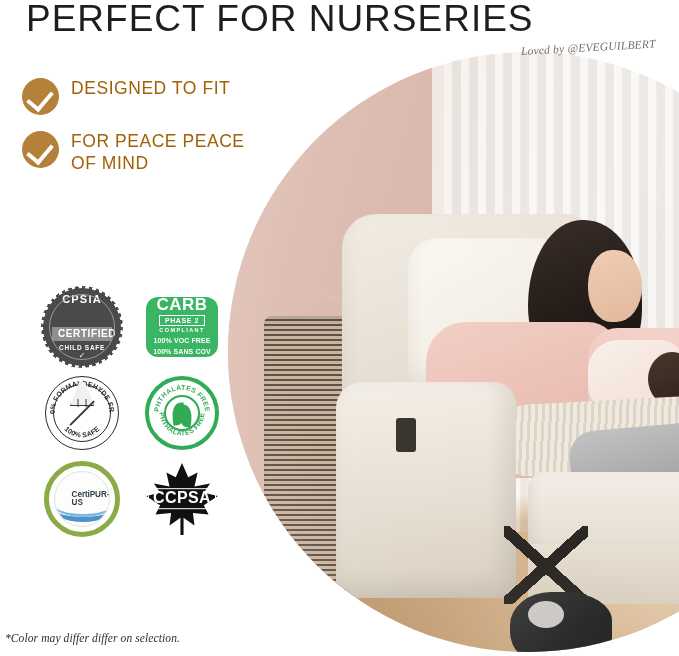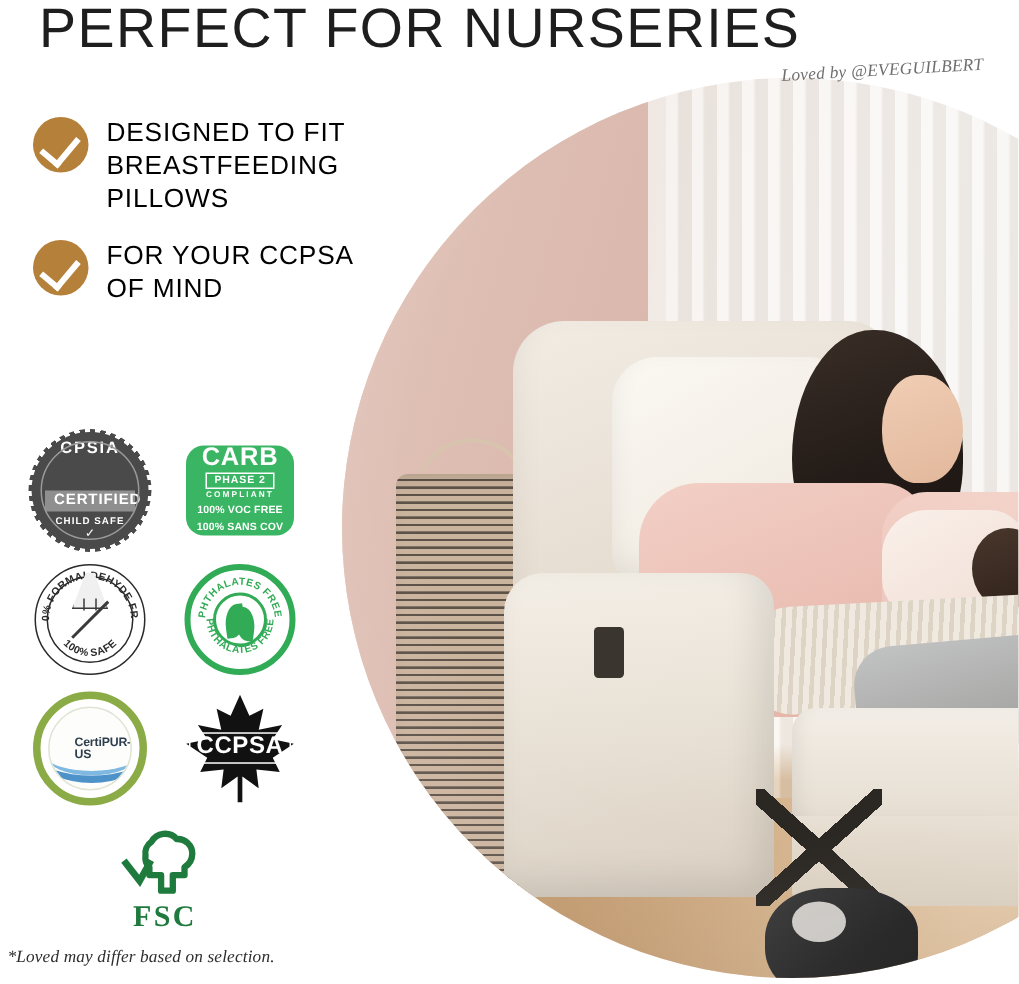--- a/index.html
+++ b/index.html
@@ -268,29 +268,29 @@
     width: 12px;
     height: 20px;
     border: solid #ffffff;
     border-width: 0 4.5px 4.5px 0;
     transform: rotate(40deg);
   }
   .bullet-text {
     font-size: 17.5px;
     line-height: 1.25;
     letter-spacing: 0.55px;
-    color: #000000;
+    color: #a16207;
     font-weight: 400;
     padding-top: 2px;
   }
 
   
   .badges {
     position: absolute;
-    left: 10px;
+    left: 32px;
     top: 284px;
     width: 200px;
     z-index: 20;
   }
   .badge-row {
     display: flex;
     align-items: center;
     height: 86px;
   }
   .badge-cell {
@@ -581,29 +581,28 @@
   </div>
 
   <div class="credit">Loved by @EVEGUILBERT</div>
 
   <div class="bullets">
 
     <div class="bullet">
       <div class="check-circle"></div>
       <div class="bullet-text">
         <div>DESIGNED TO FIT</div>
-        <div>BREASTFEEDING PILLOWS</div>
       </div>
     </div>
 
 
     <div class="bullet">
       <div class="check-circle"></div>
       <div class="bullet-text">
-        <div>FOR YOUR CCPSA</div>
+        <div>FOR PEACE PEACE</div>
         <div>OF MIND</div>
       </div>
     </div>
 
   </div>
 
   <div class="badges">
 
     <div class="badge-row">
       <div class="badge-cell">
@@ -698,32 +697,18 @@
       <div class="badge-cell">
         <div class="ccpsa">
           <svg viewBox="0 0 100 100" width="82" height="78">
             <path d="M50 4 L58 22 L70 16 L66 34 L86 30 L78 42 L96 46 L78 58 L84 70 L64 68 L66 84 L52 74 L52 96 L48 96 L48 74 L34 84 L36 68 L16 70 L22 58 L4 46 L22 42 L14 30 L34 34 L30 16 L42 22 Z" fill="#111111"></path>
           </svg>
           <div class="ccpsa-text">CCPSA</div>
         </div>
       </div>
     </div>
 
-    <div class="badge-row center">
-      <div class="fsc">
-        <svg viewBox="0 0 100 80" width="78" height="58">
-          <path d="M10 44 L24 62 L34 44" fill="none" stroke="#1f7a3d" stroke-width="7" stroke-linecap="square" stroke-linejoin="miter"></path>
-          <path d="M34 48 L34 56 L46 56 L46 72 L58 72 L58 56 L70 56 L70 48
-                   A 17 17 0 0 0 78 34
-                   A 15 15 0 0 0 62 19
-                   A 16 16 0 0 0 36 22
-                   A 14 14 0 0 0 30 36
-                   A 14 14 0 0 0 34 48 Z" fill="none" stroke="#1f7a3d" stroke-width="6.5" stroke-linejoin="round"></path>
-        </svg>
-        <div class="fsc-label">FSC</div>
-      </div>
-    </div>
 
   </div>
 
-  <div class="footnote">*Loved may differ based on selection.</div>
+  <div class="footnote">*Color may differ differ on selection.</div>
 
 </div>
 
 </body></html>

